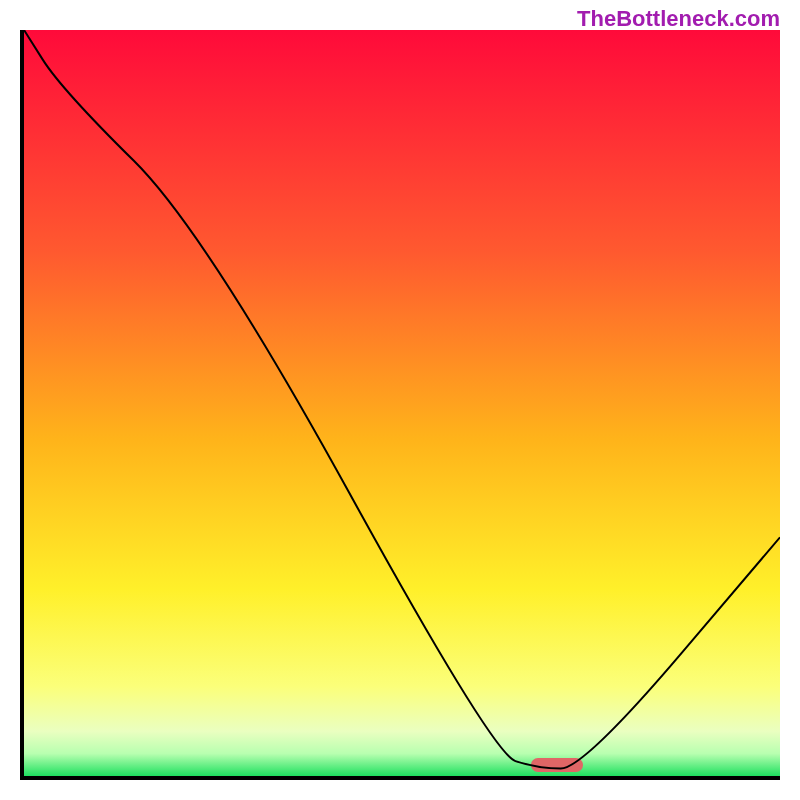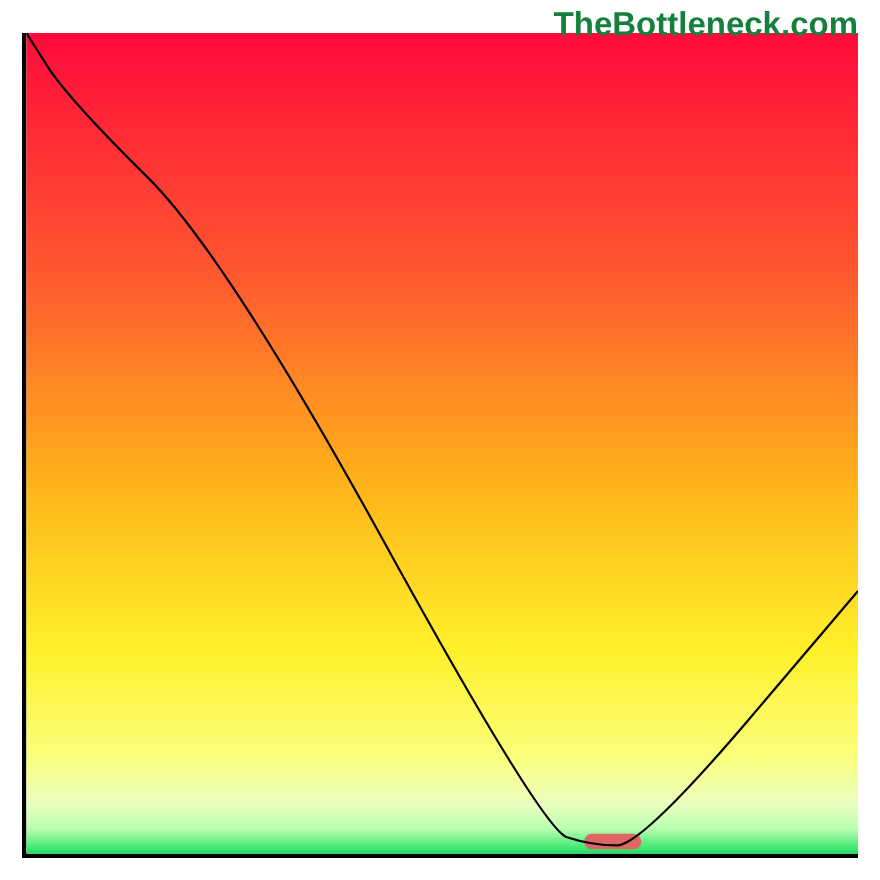--- a/index.html
+++ b/index.html
@@ -13,23 +13,23 @@
   }
   .frame {
     position: relative;
     width: 800px;
     height: 800px;
   }
   .watermark {
     position: absolute;
     top: 6px;
     right: 20px;
-    font-size: 30px;
+    font-size: 22px;
     font-weight: 600;
-    color: #15803d;
+    color: #a21caf;
     z-index: 20;
   }
   .plot-outer {
     position: absolute;
     left: 20px;
     top: 30px;
     width: 760px;
     height: 750px;
     border-left: 4px solid #000;
     border-bottom: 4px solid #000;

